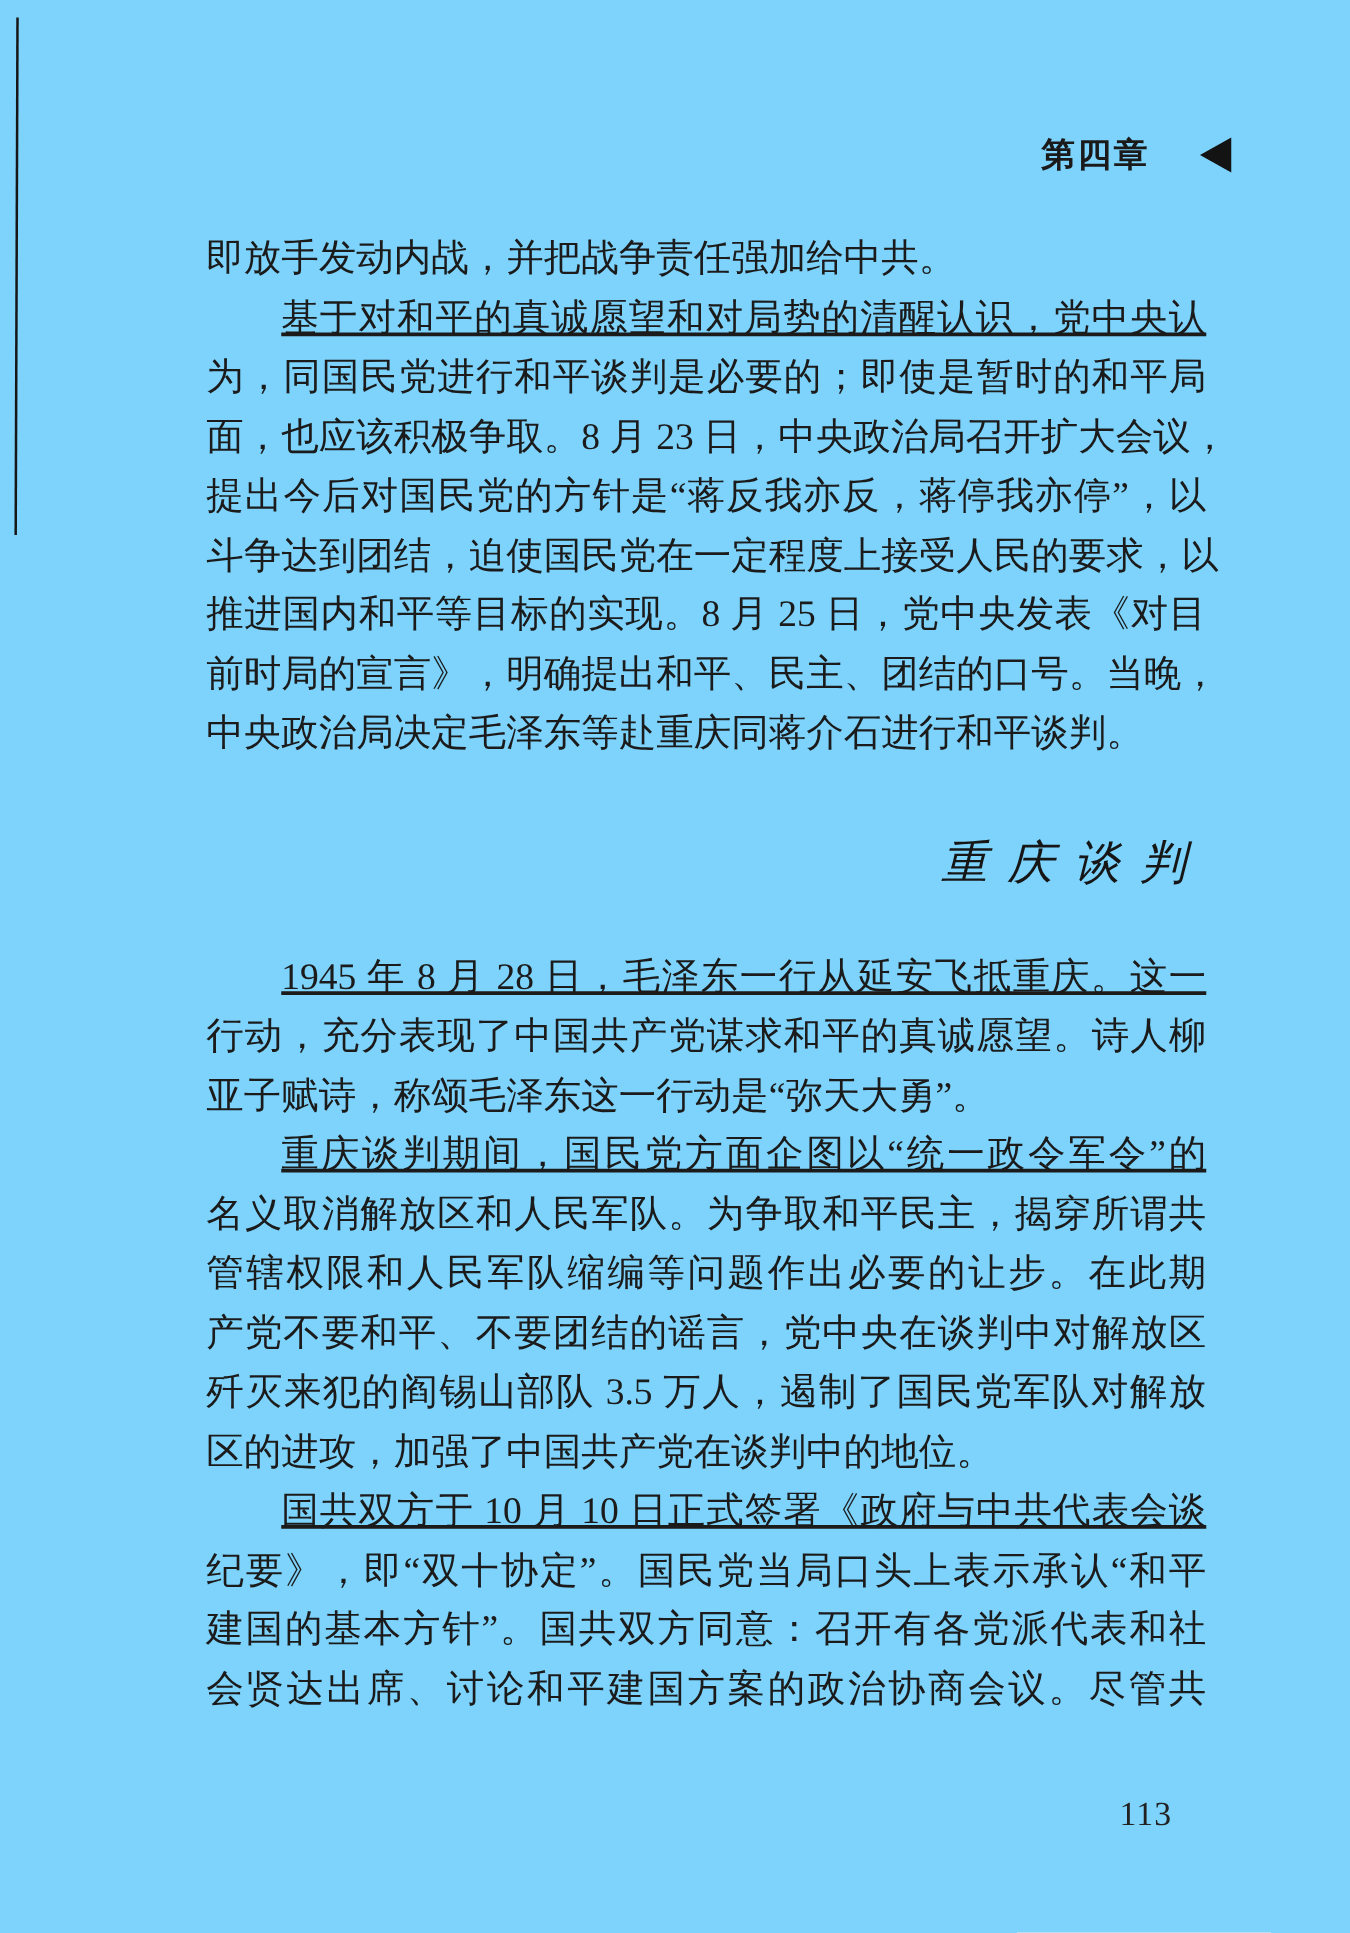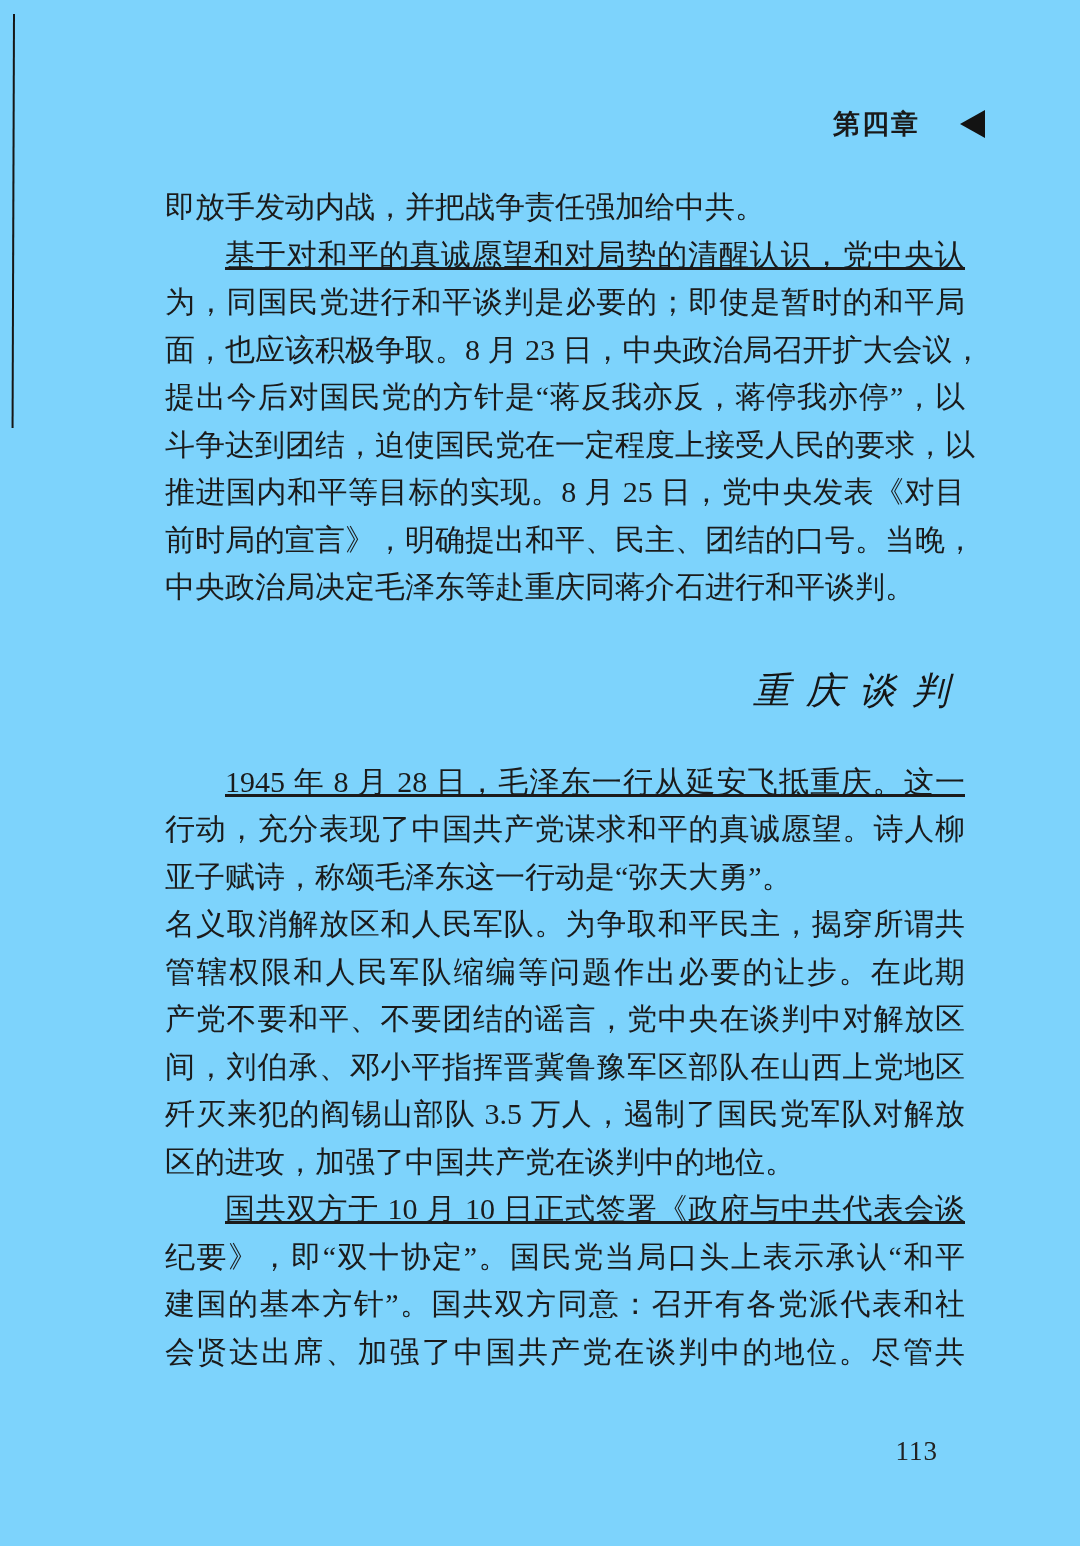--- a/index.html
+++ b/index.html
@@ -119,30 +119,30 @@
         <div class="line">前时局的宣言》，明确提出和平、民主、团结的口号。当晚，</div>
         <div class="line short">中央政治局决定毛泽东等赴重庆同蒋介石进行和平谈判。</div>
       </div>
       <div class="section-heading">重庆谈判</div>
       <div class="paragraph">
         <div class="line indent">1945 年 8 月 28 日，毛泽东一行从延安飞抵重庆。这一</div>
         <div class="line">行动，充分表现了中国共产党谋求和平的真诚愿望。诗人柳</div>
         <div class="line short">亚子赋诗，称颂毛泽东这一行动是“弥天大勇”。</div>
       </div>
       <div class="paragraph">
+        <div class="line indent">重庆谈判期间，国民党方面企图以“统一政令军令”的</div>
         <div class="line">名义取消解放区和人民军队。为争取和平民主，揭穿所谓共</div>
         <div class="line">管辖权限和人民军队缩编等问题作出必要的让步。在此期</div>
         <div class="line">产党不要和平、不要团结的谣言，党中央在谈判中对解放区</div>
-        <div class="line">间，刘伯承、邓小平指挥晋冀鲁豫军区部队在山西上党地区</div>
         <div class="line">歼灭来犯的阎锡山部队 3.5 万人，遏制了国民党军队对解放</div>
         <div class="line short">区的进攻，加强了中国共产党在谈判中的地位。</div>
       </div>
       <div class="paragraph">
         <div class="line indent">国共双方于 10 月 10 日正式签署《政府与中共代表会谈</div>
         <div class="line">纪要》，即“双十协定”。国民党当局口头上表示承认“和平</div>
         <div class="line">建国的基本方针”。国共双方同意：召开有各党派代表和社</div>
-        <div class="line">会贤达出席、加强了中国共产党在谈判中的地位。尽管共</div>
+        <div class="line">会贤达出席、讨论和平建国方案的政治协商会议。尽管共</div>
       </div>
     </div>
 
   <div class="page-number">113</div>
 
 </div>
 
 </body></html>

